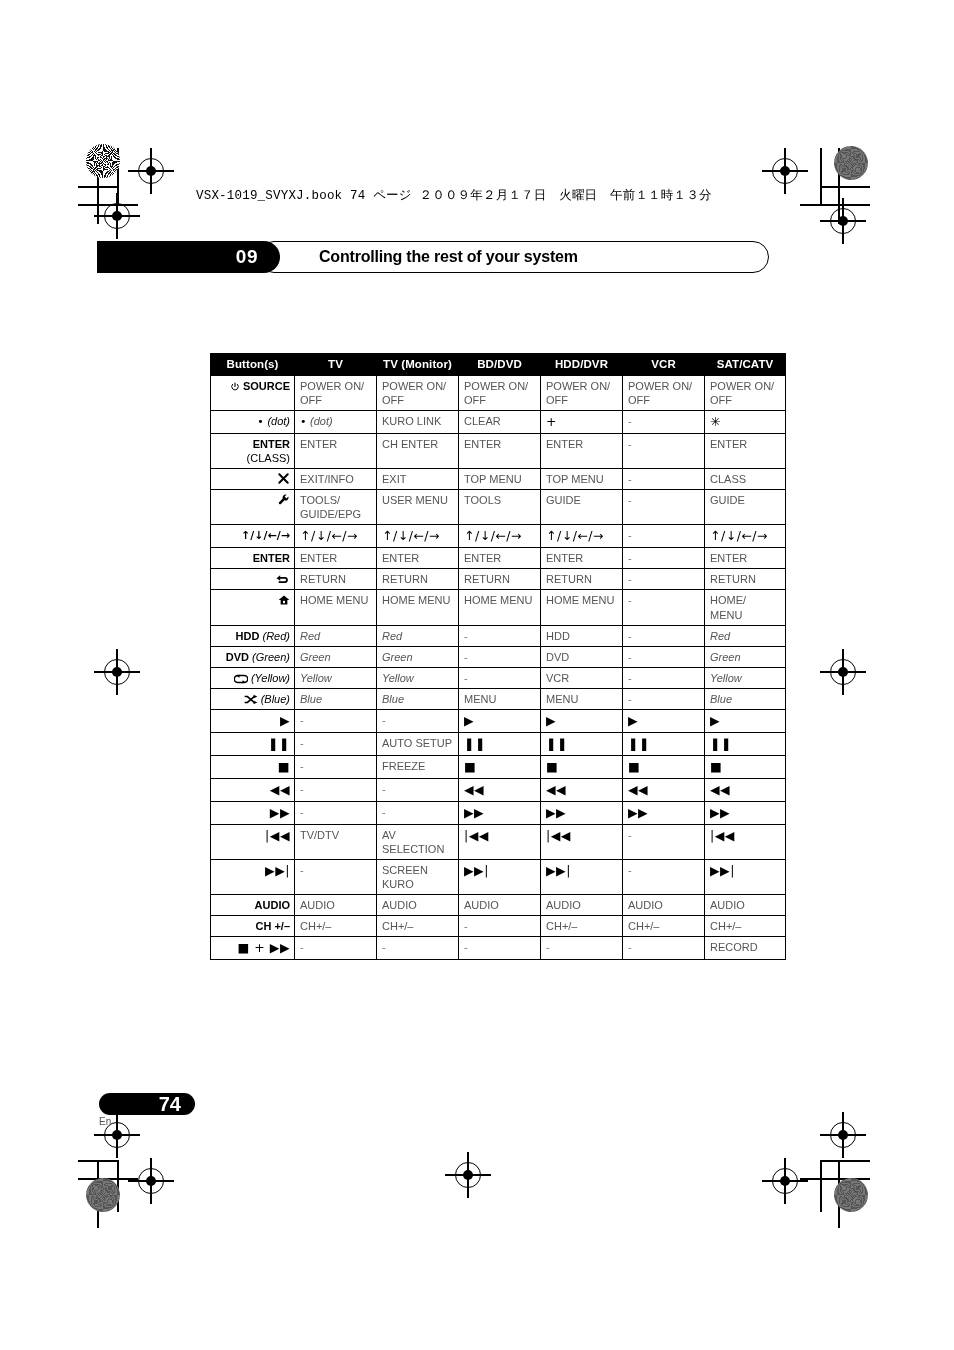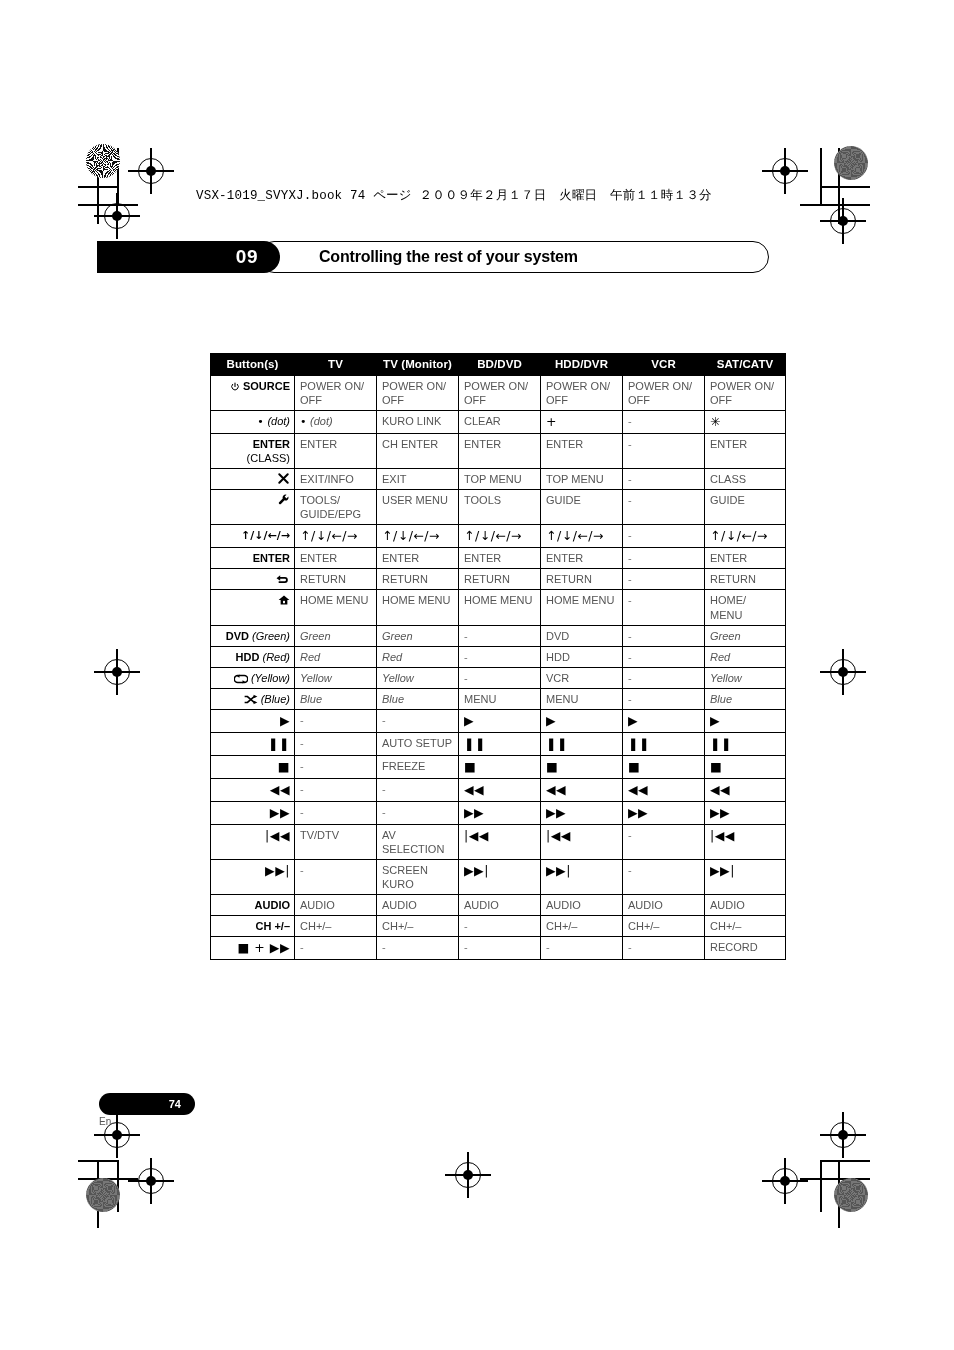--- a/index.html
+++ b/index.html
@@ -174,21 +174,21 @@
   .page-pill {
     position: absolute;
     left: 99px;
     top: 1093px;
     width: 96px;
     height: 22px;
     background: #000;
     border-radius: 11px;
     color: #fff;
     font-weight: bold;
-    font-size: 11px;
+    font-size: 20px;
     line-height: 22px;
     text-align: right;
     padding-right: 14px;
     box-sizing: border-box;
   }
   .page-lang {
     position: absolute;
     left: 99px;
     top: 1116px;
     width: 96px;
@@ -381,36 +381,36 @@
             <rect x="8.4" y="11.4" width="3.2" height="4" fill="#fff"></rect>
           </svg></td>
         <td><span>HOME MENU</span></td>
         <td><span>HOME MENU</span></td>
         <td><span>HOME MENU</span></td>
         <td><span>HOME MENU</span></td>
         <td><span class="dash">-</span></td>
         <td><span>HOME/<br>MENU</span></td>
       </tr>
       <tr>
+        <td class="c0"><b>HDD</b> <i>(Red)</i></td>
+        <td><span class="italic">Red</span></td>
+        <td><span class="italic">Red</span></td>
+        <td><span class="dash">-</span></td>
+        <td><span>HDD</span></td>
+        <td><span class="dash">-</span></td>
+        <td><span class="italic">Red</span></td>
+      </tr>
+      <tr>
         <td class="c0"><b>DVD</b> <i>(Green)</i></td>
         <td><span class="italic">Green</span></td>
         <td><span class="italic">Green</span></td>
         <td><span class="dash">-</span></td>
         <td><span>DVD</span></td>
         <td><span class="dash">-</span></td>
         <td><span class="italic">Green</span></td>
-      </tr>
-      <tr>
-        <td class="c0"><b>HDD</b> <i>(Red)</i></td>
-        <td><span class="italic">Red</span></td>
-        <td><span class="italic">Red</span></td>
-        <td><span class="dash">-</span></td>
-        <td><span>HDD</span></td>
-        <td><span class="dash">-</span></td>
-        <td><span class="italic">Red</span></td>
       </tr>
       <tr>
         <td class="c0"><svg class="ico" width="14" height="10" viewBox="0 0 22 14">
             <path d="M6 1.4 h10 a5.6 5.6 0 0 1 0 11.2 H6 A5.6 5.6 0 0 1 6 1.4 Z" fill="none" stroke="#000" stroke-width="2.4"></path>
             <path d="M8.6 0 L4.6 2.6 L8.6 5.2 Z" fill="#000"></path>
             <path d="M13.4 8.8 L17.4 11.4 L13.4 14 Z" fill="#000"></path>
           </svg> <i>(Yellow)</i></td>
         <td><span class="italic">Yellow</span></td>
         <td><span class="italic">Yellow</span></td>
         <td><span class="dash">-</span></td>

